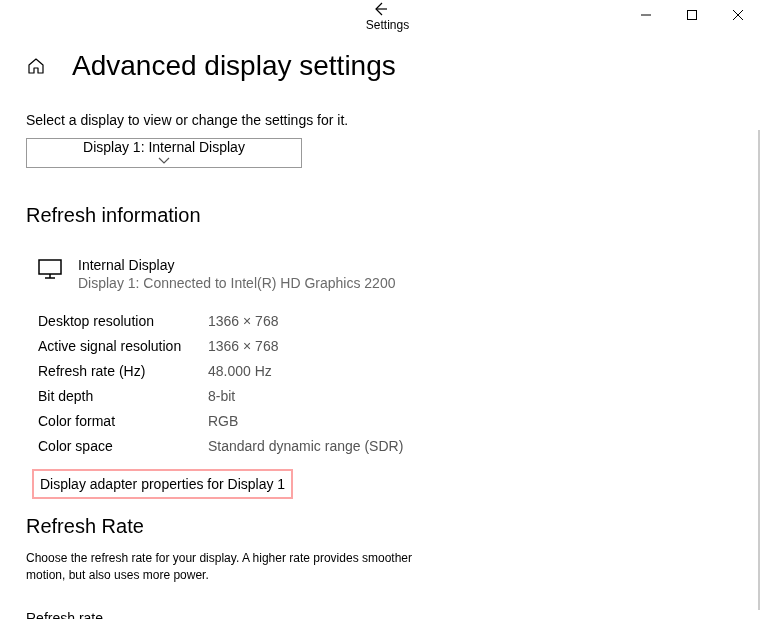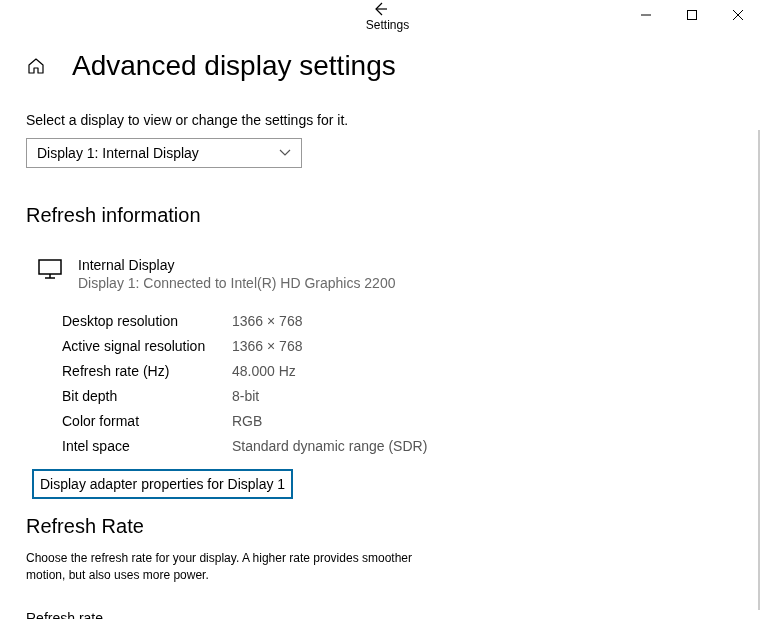--- a/index.html
+++ b/index.html
@@ -74,20 +74,21 @@
       width: 276px;
       height: 30px;
       border: 1px solid #999;
       display: flex;
       align-items: center;
       justify-content: space-between;
       padding: 0 10px;
       font-size: 14px;
       cursor: pointer;
       margin-bottom: 36px;
+      flex-direction: column;
     }
     .dropdown .chev {
       font-size: 10px;
       color: #555;
     }
     .section-heading {
       font-size: 20px;
       font-weight: 400;
       margin-bottom: 30px;
     }
@@ -115,28 +116,27 @@
       margin-left: 12px;
     }
     .info-row {
       display: flex;
       margin-bottom: 9px;
       font-size: 14px;
     }
     .info-label {
       width: 170px;
       color: #000;
-      margin-left: 24px;
     }
     .info-value {
       color: #555;
     }
     .adapter-link-box {
       display: inline-block;
-      border: 2px solid #0369a1;
+      border: 2px solid #fca5a5;
       padding: 4px 6px;
       margin-top: 6px;
       margin-left: 6px;
       margin-bottom: 16px;
     }
     .adapter-link {
       font-size: 14px;
       color: #000;
       cursor: pointer;
     }
@@ -247,21 +247,21 @@
     </div>
     <div class="info-row">
       <span class="info-label">Bit depth</span>
       <span class="info-value">8-bit</span>
     </div>
     <div class="info-row">
       <span class="info-label">Color format</span>
       <span class="info-value">RGB</span>
     </div>
     <div class="info-row">
-      <span class="info-label">Intel space</span>
+      <span class="info-label">Color space</span>
       <span class="info-value">Standard dynamic range (SDR)</span>
     </div>
   </div>
 
   <div class="adapter-link-box">
     <span class="adapter-link">Display adapter properties for Display 1</span>
   </div>
 
   <h2 class="refresh-heading">Refresh Rate</h2>
   <p class="refresh-desc">Choose the refresh rate for your display. A higher rate provides smoother motion, but also uses more power.</p>

